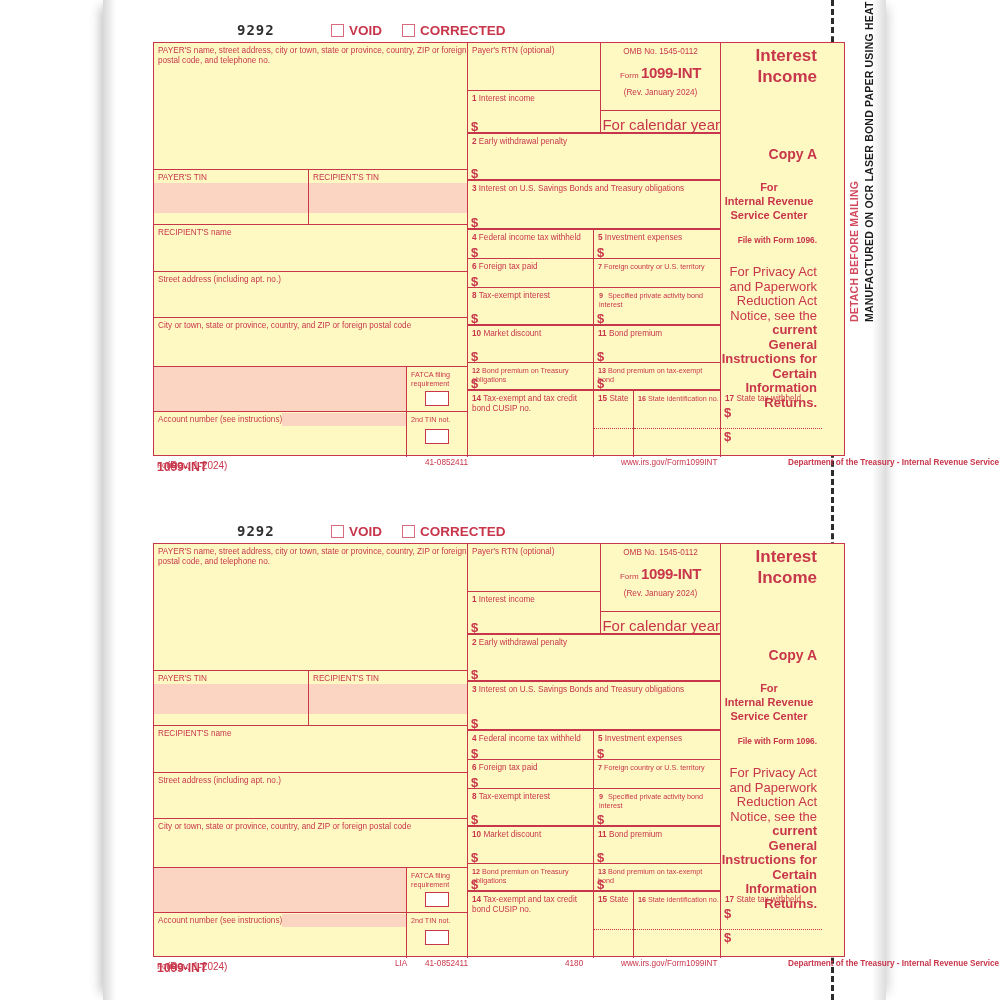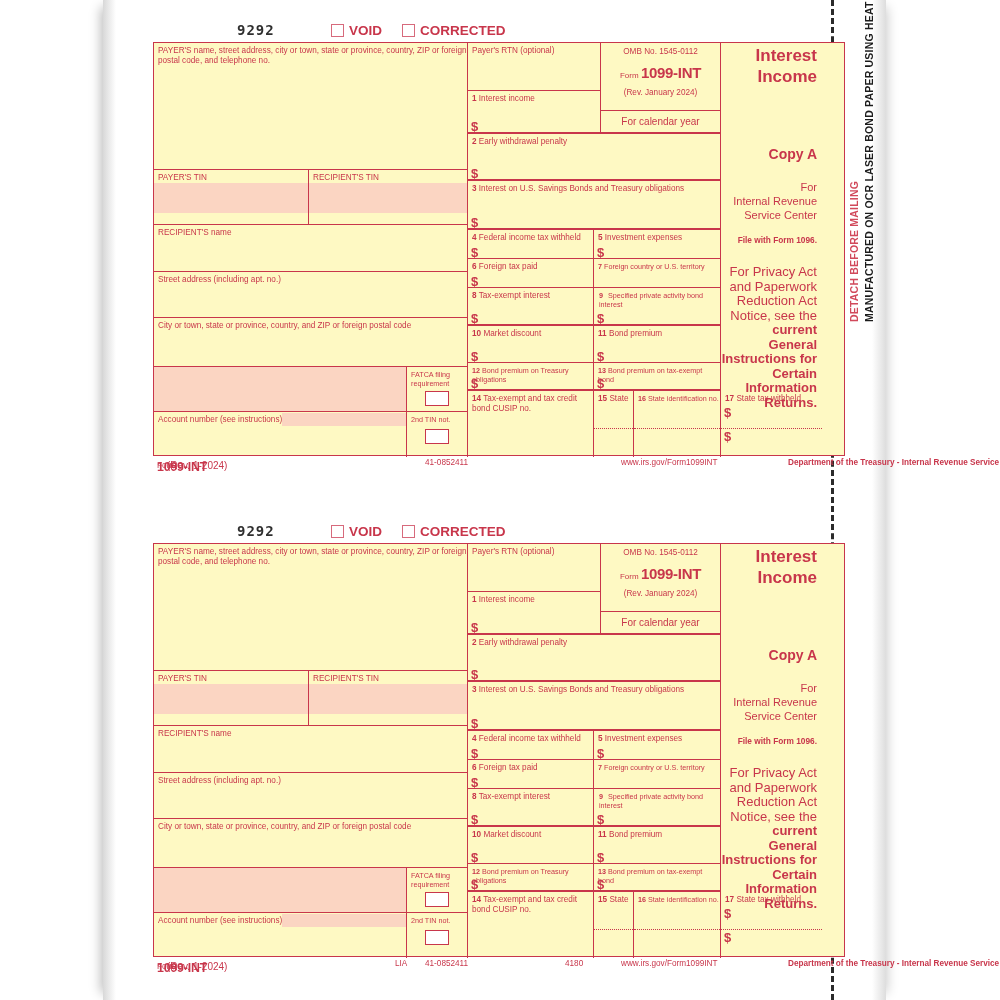--- a/index.html
+++ b/index.html
@@ -133,33 +133,33 @@
   
   .legend {
     position: absolute;
     text-align: right;
     color: #c8364b;
   }
   .legend .ttl {
     font-size: 17px; font-weight: bold; line-height: 21px;
   }
   .legend .copy { font-size: 14px; font-weight: bold; }
-  .legend .irs  { font-size: 11px; font-weight: normal; line-height: 14px; }
+  .legend .irs  { font-size: 11px; font-weight: bold; line-height: 14px; text-align: center; }
   .legend .file { font-size: 8.3px; font-weight: bold; }
   .legend .pv   { font-size: 13px; line-height: 14.5px; }
   .legend .pv b { font-weight: bold; }
 
   
   .omb { text-align: center; color: #c8364b; }
   .omb .o1 { font-size: 8.2px; padding-top: 4px; }
   .omb .o2 { font-size: 8.2px; padding-top: 8px; }
   .omb .o2 .f { font-size: 8px; }
   .omb .o2 .n { font-size: 15px; font-weight: bold; letter-spacing: -.3px; }
   .omb .o3 { font-size: 8.2px; padding-top: 7px; }
-  .omb .o4 { font-size: 10px; padding-top: 5px; }
+  .omb .o4 { font-size: 15px; padding-top: 5px; text-align: right; }
 
   
   .dotrow {
     position: absolute; left: 0; right: 0;
     border-top: 1.3px dotted #c8364b;
   }
 
   
   .foot {
     position: relative; height: 16px;

